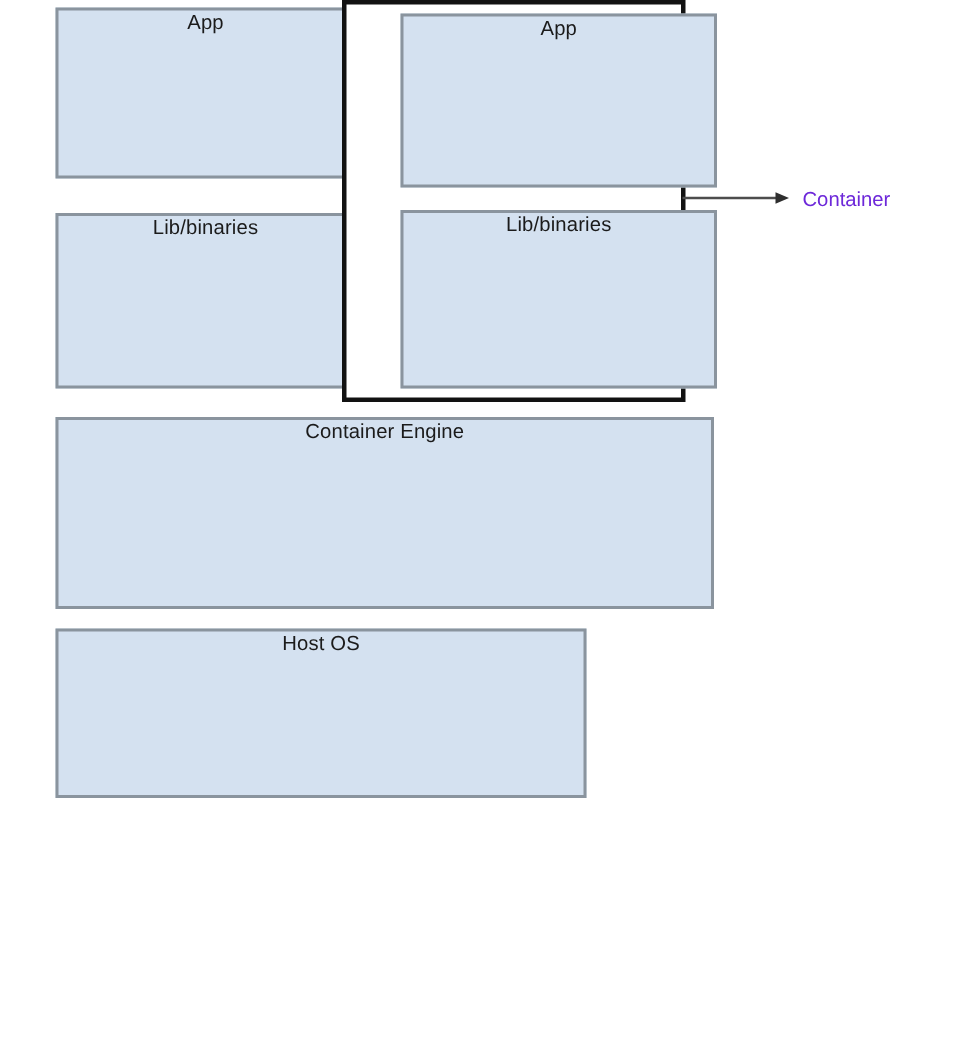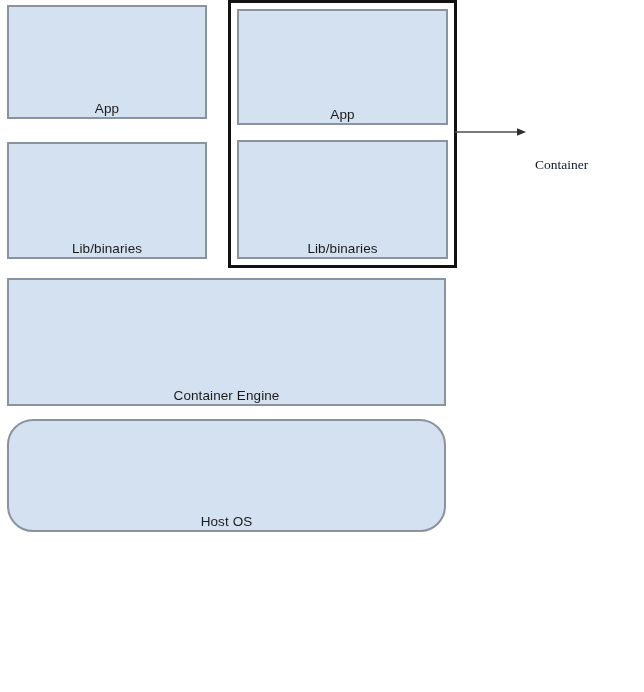--- a/index.html
+++ b/index.html
@@ -18,22 +18,23 @@
     height: 692px;
     background: #ffffff;
     overflow: hidden;
   }
   .node-box {
     position: absolute;
     box-sizing: border-box;
     background: #d4e1f0;
     border: 2px solid #8a949e;
     display: flex;
-    align-items: flex-end;
+    align-items: flex-start;
     justify-content: center;
+    margin-left: 30px;
   }
   .node-label {
     font-family: "Liberation Sans", sans-serif;
     font-size: 13.5px;
     color: #1b1b1b;
     line-height: 1.2;
     text-align: center;
     letter-spacing: 0.1px;
     white-space: nowrap;
   }
@@ -48,43 +49,42 @@
     width: 229px;
     height: 268px;
     box-sizing: border-box;
     border: 3px solid #121212;
     background: #ffffff;
   }
   #box-app-right     { left: 237px; top: 9px;   width: 211px; height: 116px; }
   #box-lib-right     { left: 237px; top: 140px; width: 211px; height: 119px; }
   
   #box-container-engine { left: 7px; top: 278px; width: 439px; height: 128px; }
-  #box-host-os          { left: 7px; top: 419px; width: 439px; height: 113px; border-radius: 26px; }
+  #box-host-os          { left: 7px; top: 419px; width: 354px; height: 113px; }
   #box-hardware         { left: 7px; top: 569px; width: 439px; height: 113px; }
   
   #container-callout-arrow {
     position: absolute;
     left: 455px;
     top: 122px;
     width: 72px;
     height: 20px;
     overflow: visible;
   }
   #container-callout-label {
     position: absolute;
     left: 535px;
     top: 122px;
     height: 20px;
     display: flex;
     align-items: center;
-    font-family: Liberation Serif, serif;
+    font-family: Liberation Sans, sans-serif;
     font-size: 13.5px;
-    color: #0f172a;
+    color: #6d28d9;
     white-space: nowrap;
-    margin-top: 33px;
   }
 </style>
 </head>
 <body>
 
 <div id="diagram-canvas">
 
   <div class="node-box" id="box-app-left">
     <span class="node-label">App</span>
   </div>

